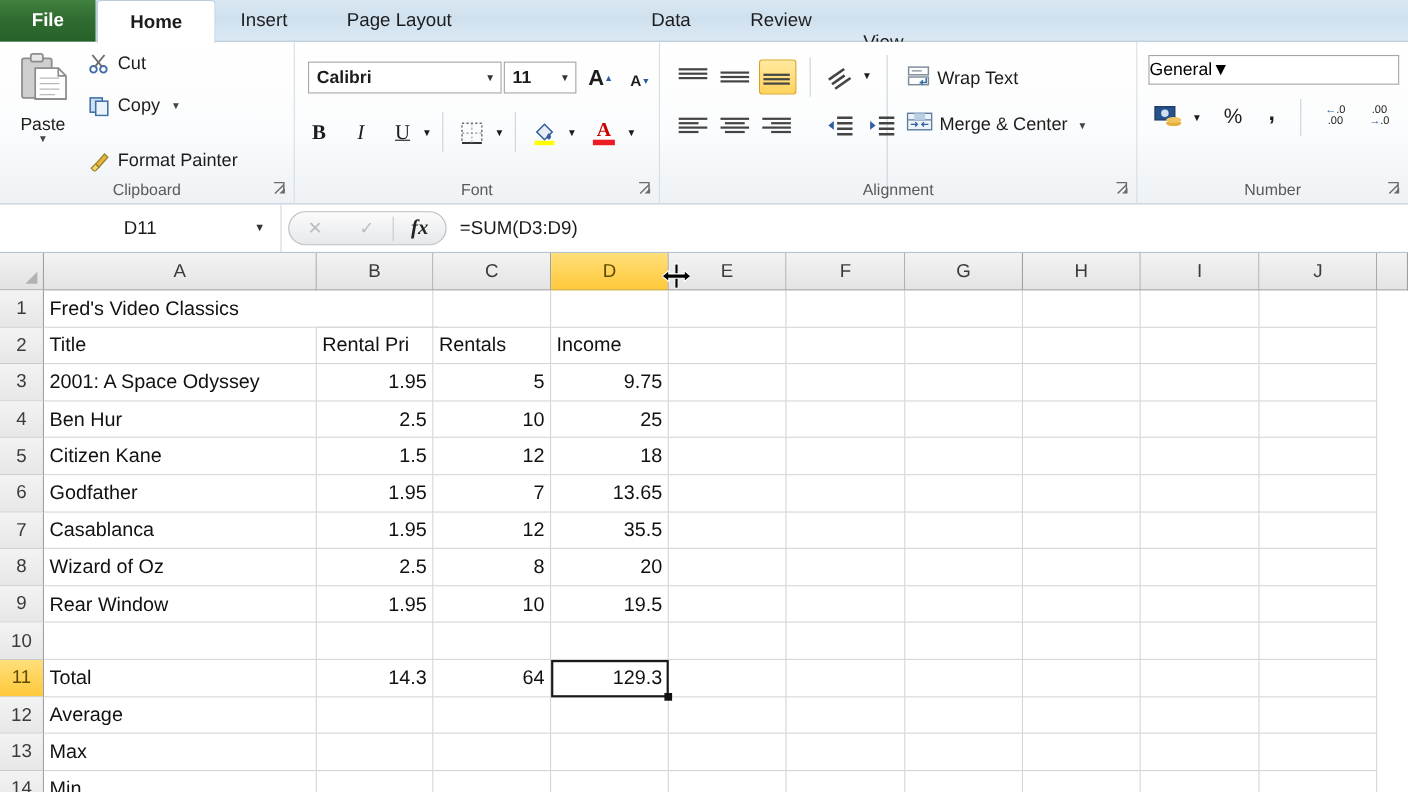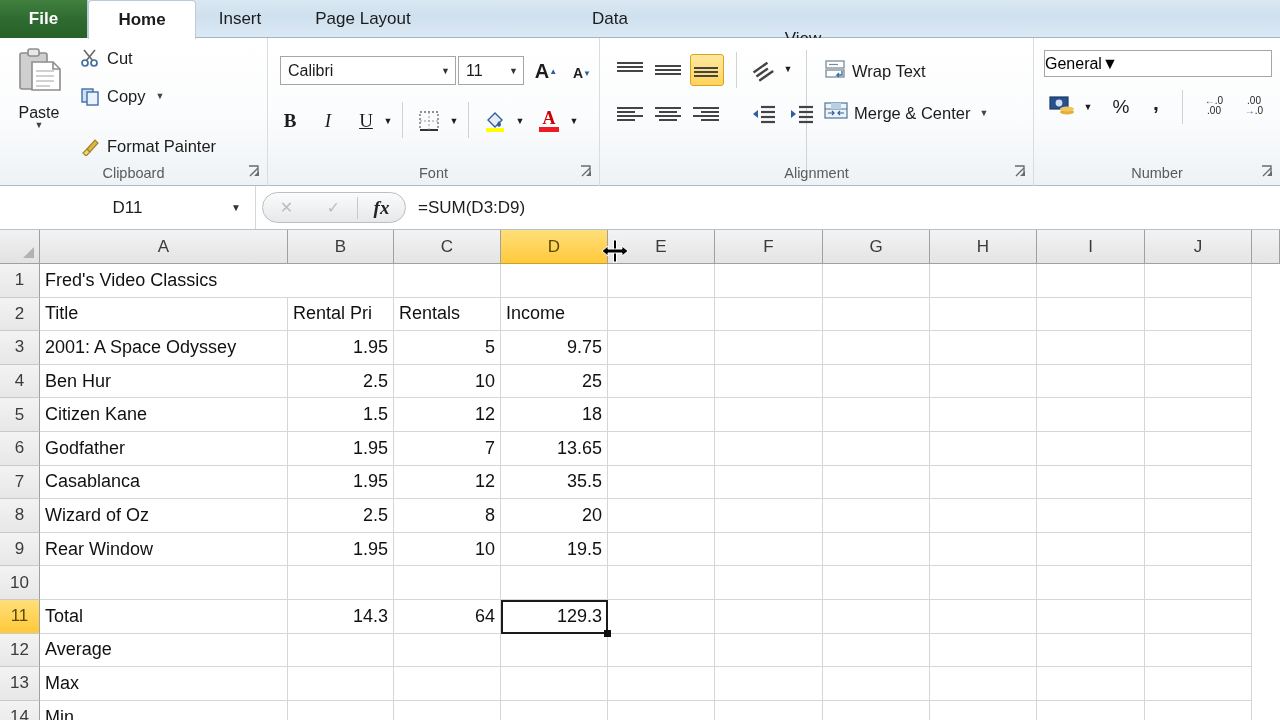--- a/index.html
+++ b/index.html
@@ -75,21 +75,21 @@
   }
   .cb-icon { width: 20px; height: 20px; position: relative; flex: 0 0 20px; }
   .caret-sm { font-size: 9px; color: #444; margin-left: 3px; }
 
   
   #g-font { left: 268px; width: 332px; }
   .combo {
     position: absolute; background: #fff; border: 1px solid #a6a6a6;
     display: flex; align-items: center; font-size: 16px; color: #1c1c1c;
   }
-  .combo .cval { padding-left: 7px; flex: 1; overflow: hidden; white-space: nowrap; }
+  .combo .cval { padding-left: 7px; flex: 1; overflow: hidden; white-space: nowrap; font-weight: bold; }
   .combo .cbtn {
     width: 19px; height: 100%; display: flex; align-items: center;
     justify-content: center; font-size: 9px; color: #333;
   }
   .rbtn {
     position: absolute; display: flex; align-items: center; justify-content: center;
     color: #1c1c1c;
   }
   .grow-a { font-size: 20px; font-weight: bold; }
   .shrink-a { font-size: 14px; font-weight: bold; }
@@ -222,20 +222,23 @@
         <span>Home</span>
       </div>
       <div class="tab" style="left: 196px; width: 88px;">
         <span>Insert</span>
       </div>
       <div class="tab" style="left: 284px; width: 158px;">
         <span>Page Layout</span>
       </div>
       <div class="tab" style="left: 562px; width: 96px;">
         <span>Data</span>
+      </div>
+      <div class="tab" style="left: 658px; width: 104px;">
+        <span>Review</span>
       </div>
       <div class="tab" style="left: 762px; width: 82px; margin-top: 20px;">
         <span>View</span>
       </div>
     </div>
 
   <div class="ribbon">
 
     <div class="group" id="g-clipboard">
       <div class="paste-btn">

